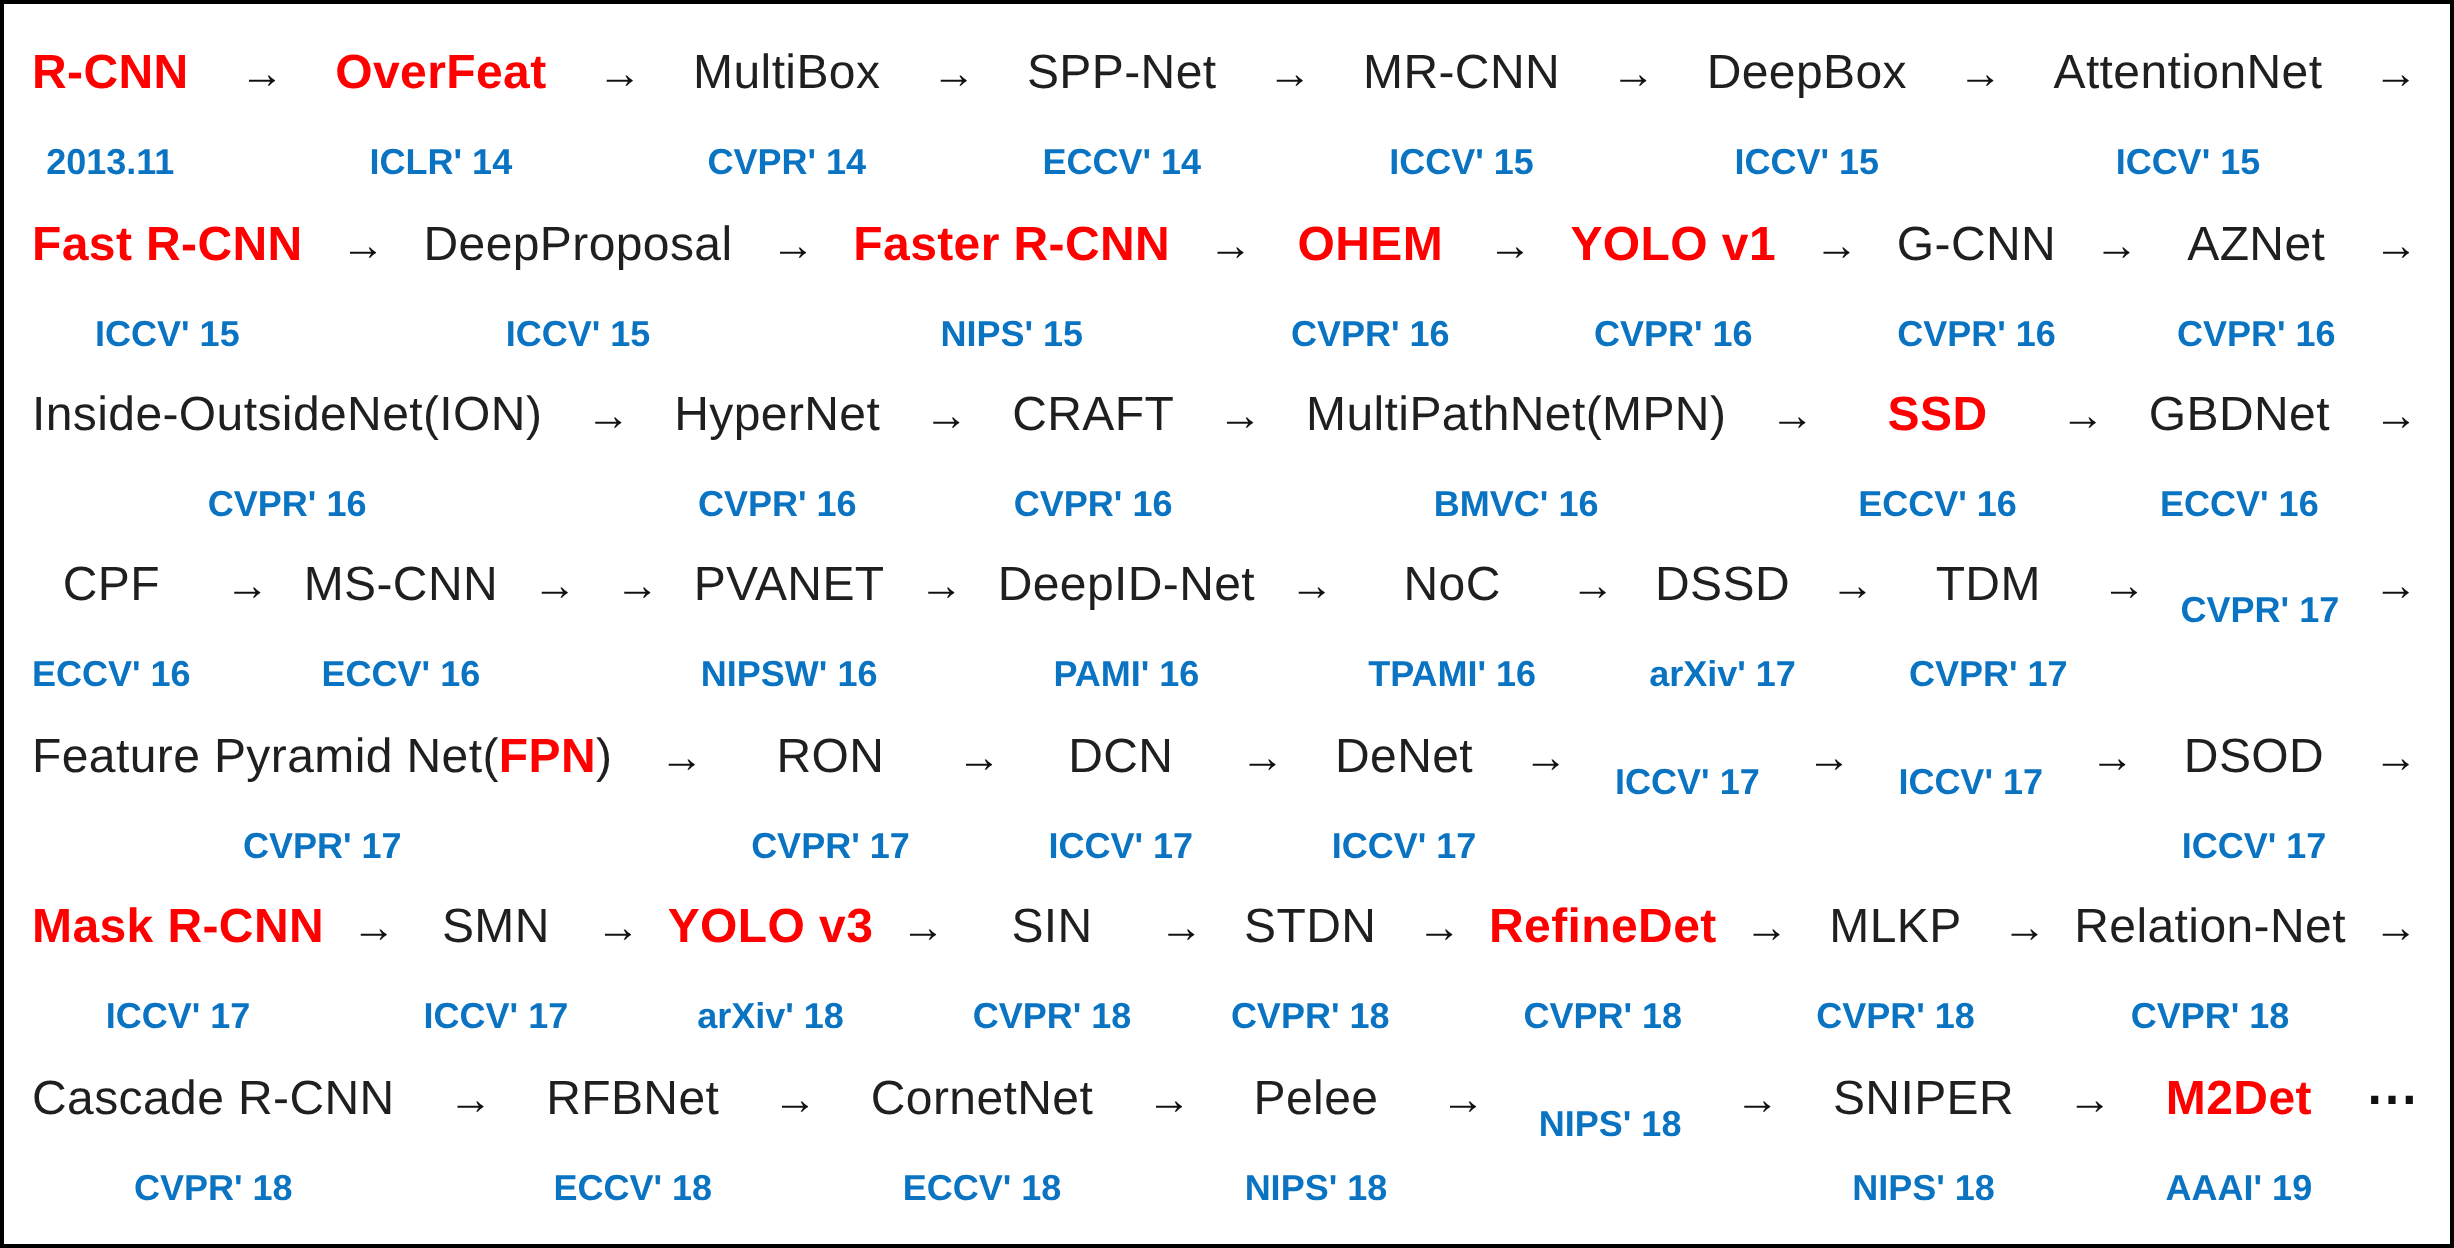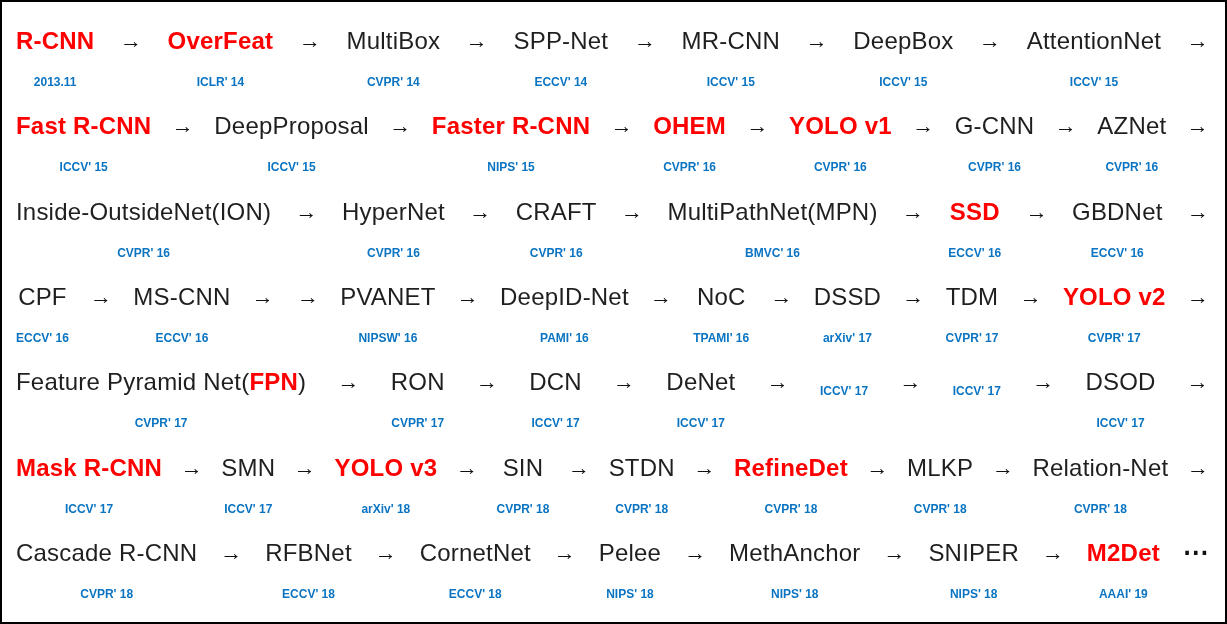--- a/index.html
+++ b/index.html
@@ -34,21 +34,21 @@
     line-height: 32px;
     color: #1f1f1f;
     letter-spacing: 0.2px;
     white-space: nowrap;
   }
   .name .hl {
     color: #ff0000;
     font-weight: bold;
   }
   .venue {
-    font-size: 12px;
+    font-size: 18px;
     font-weight: bold;
     color: #0a74c2;
     margin-top: 18px;
     white-space: nowrap;
   }
   .arrow {
     font-size: 22px;
     line-height: 32px;
     color: #111111;
     padding: 0 2px;
@@ -204,21 +204,20 @@
         <div class="name"><span>DSSD</span></div>
         <div class="venue">arXiv' 17</div>
       </div>
       <span class="arrow">→</span>
       <div class="item">
         <div class="name"><span>TDM</span></div>
         <div class="venue">CVPR' 17</div>
       </div>
       <span class="arrow">→</span>
       <div class="item">
-        <div class="name"><span class="hl">YOLO v2</span></div>
         <div class="venue">CVPR' 17</div>
       </div>
       <span class="arrow">→</span>
     </div>
     <div class="row">
       <div class="item">
         <div class="name"><span>Feature Pyramid Net(</span><span class="hl">FPN</span><span>)</span></div>
         <div class="venue">CVPR' 17</div>
       </div>
       <span class="arrow">→</span>
@@ -308,21 +307,20 @@
         <div class="name"><span>CornetNet</span></div>
         <div class="venue">ECCV' 18</div>
       </div>
       <span class="arrow">→</span>
       <div class="item">
         <div class="name"><span>Pelee</span></div>
         <div class="venue">NIPS' 18</div>
       </div>
       <span class="arrow">→</span>
       <div class="item">
-        <div class="name"><span>MethAnchor</span></div>
         <div class="venue">NIPS' 18</div>
       </div>
       <span class="arrow">→</span>
       <div class="item">
         <div class="name"><span>SNIPER</span></div>
         <div class="venue">NIPS' 18</div>
       </div>
       <span class="arrow">→</span>
       <div class="item">
         <div class="name"><span class="hl">M2Det</span></div>

